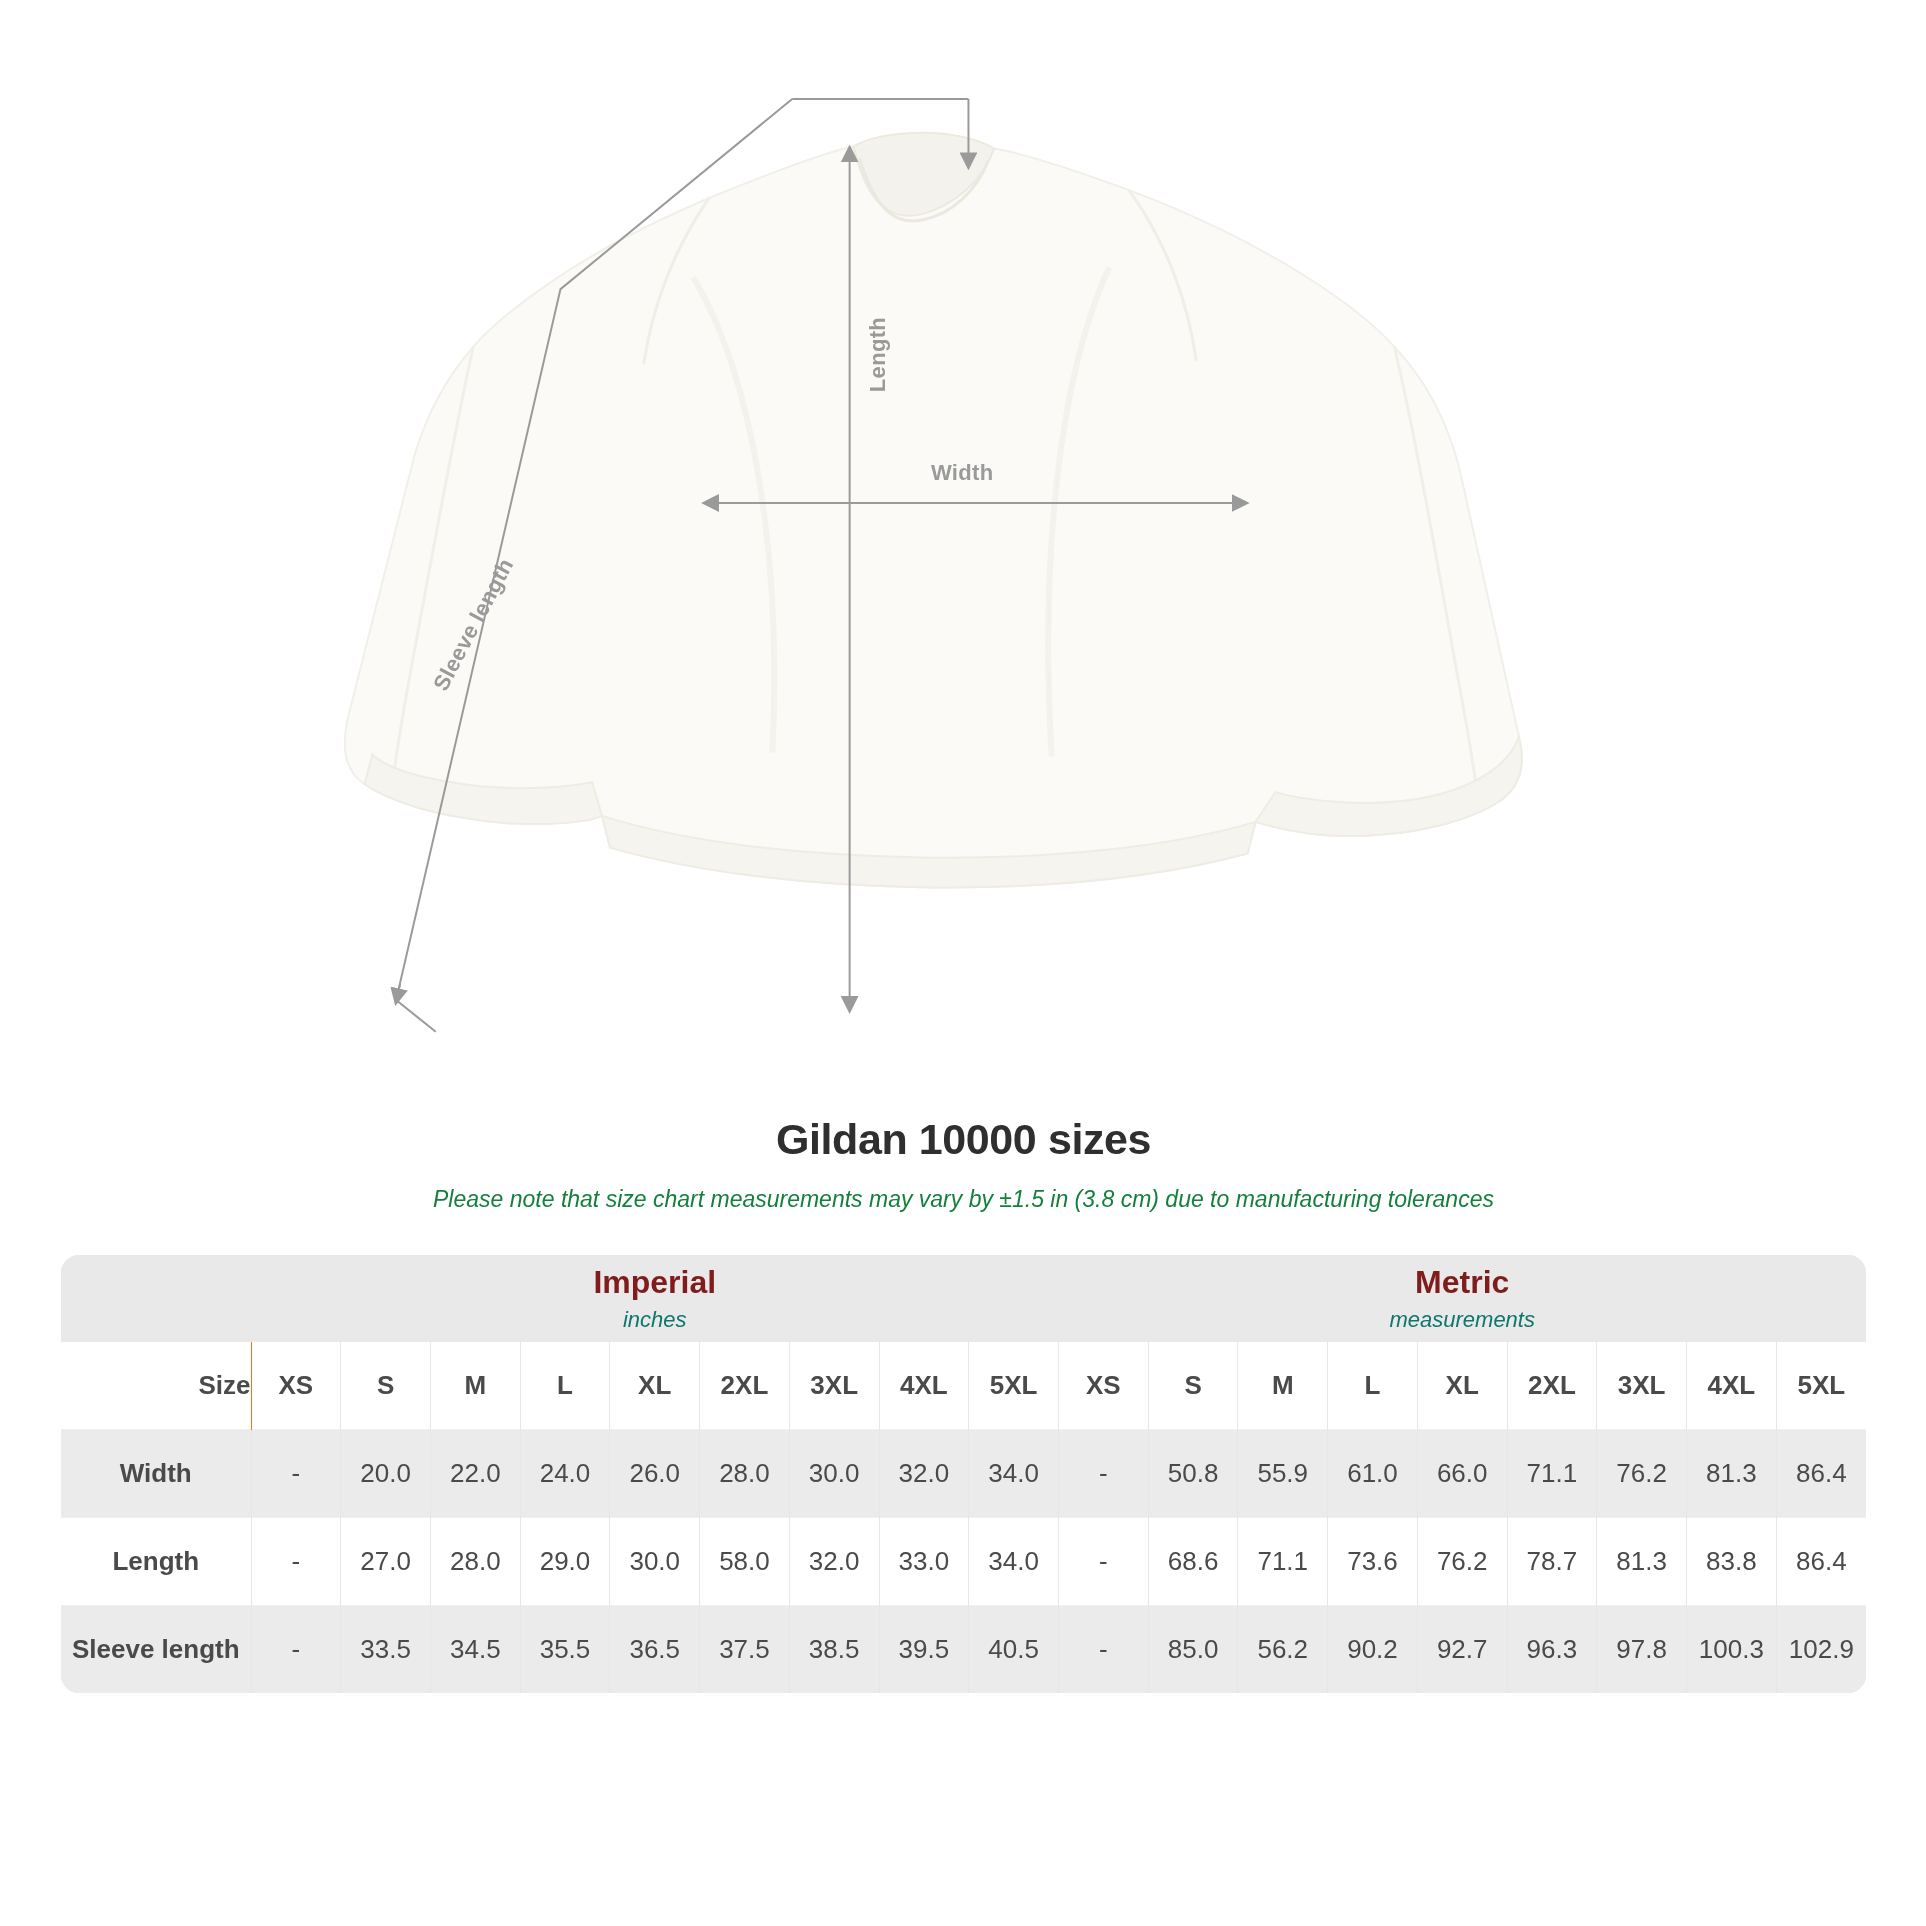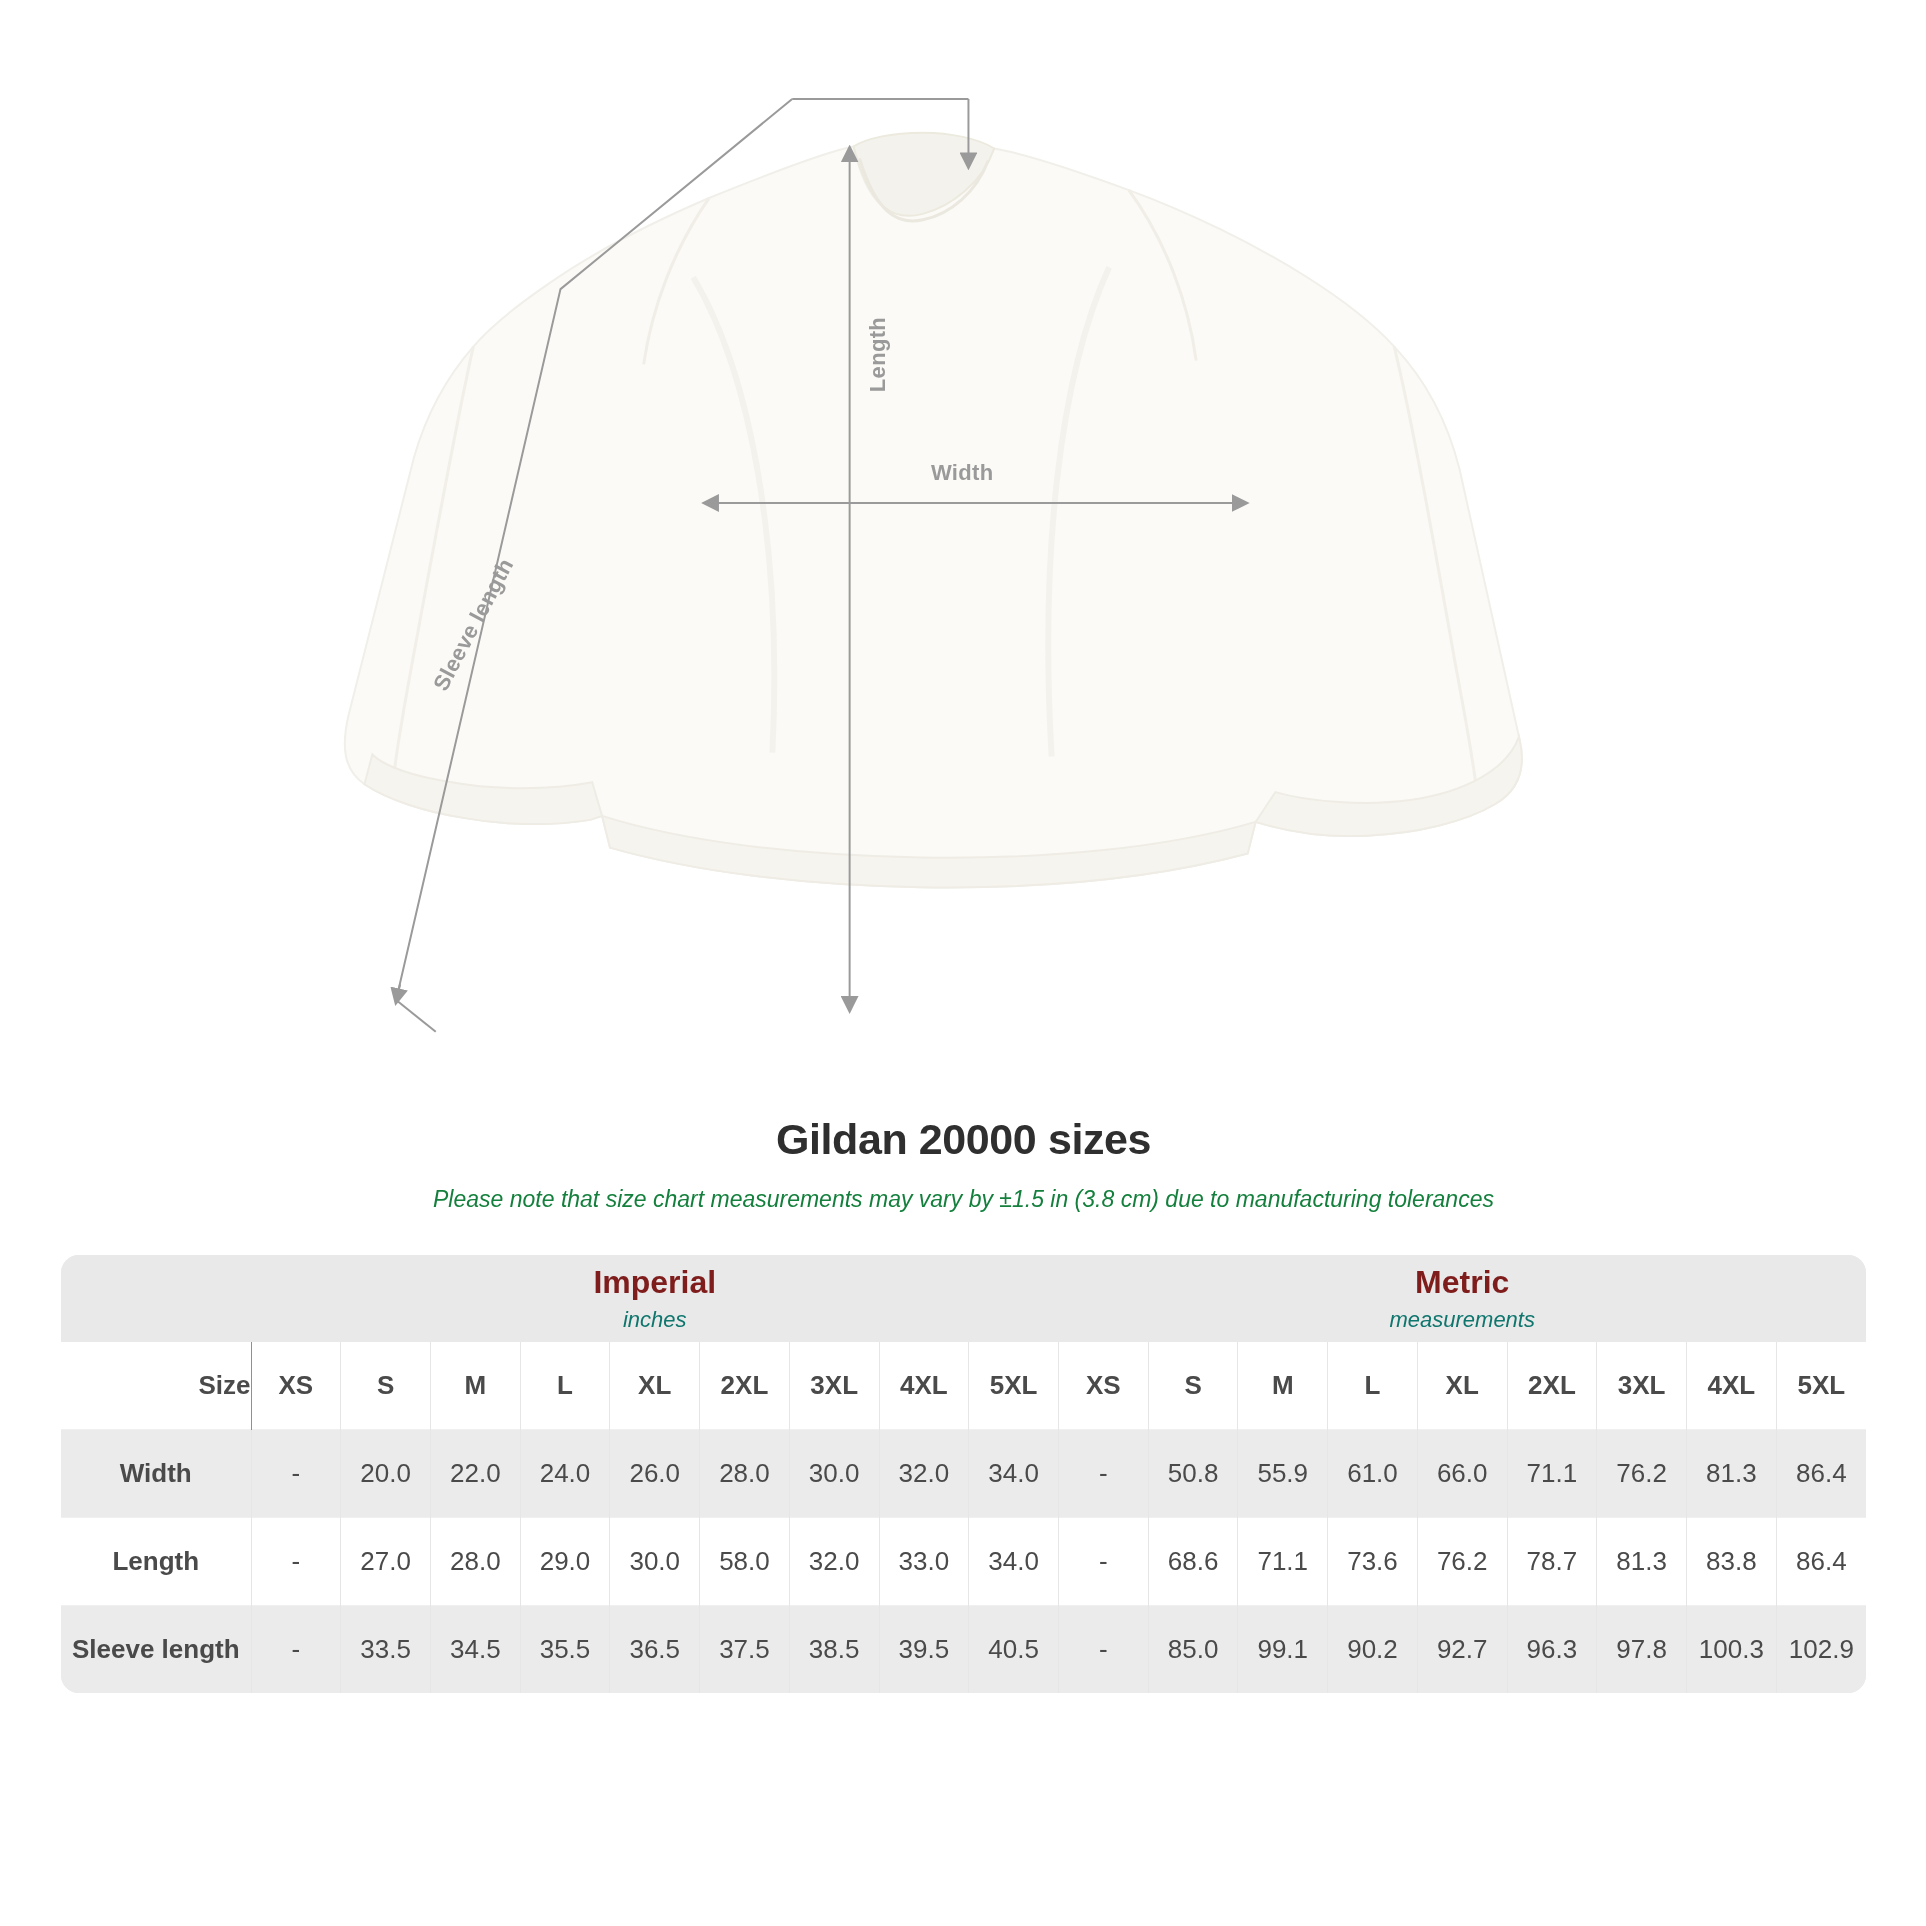--- a/index.html
+++ b/index.html
@@ -213,21 +213,21 @@
     </svg>
 
     <div class="dim-label vertical" style="left:865px; top:317px;">Length</div>
 
     <div class="dim-label" style="left:931px; top:460px;">Width</div>
 
     <div class="dim-label sleeve" style="left:428px; top:683px;">Sleeve length</div>
   </div>
 
   <div class="title-block">
-    <div class="chart-title">Gildan 20000 sizes</div>
+    <div class="chart-title">Gildan 10000 sizes</div>
     <div class="chart-note">Please note that size chart measurements may vary by ±1.5 in (3.8 cm) due to manufacturing tolerances</div>
   </div>
 
   <div class="table-wrap">
     <table class="size-table">
       <colgroup>
         <col class="label-col">
       </colgroup>
       <tbody id="table-body">
           <tr class="unit-head">
@@ -310,21 +310,21 @@
             <td>33.5</td>
             <td>34.5</td>
             <td>35.5</td>
             <td>36.5</td>
             <td>37.5</td>
             <td>38.5</td>
             <td>39.5</td>
             <td>40.5</td>
             <td>-</td>
             <td>85.0</td>
-            <td>99.1</td>
+            <td>56.2</td>
             <td>90.2</td>
             <td>92.7</td>
             <td>96.3</td>
             <td>97.8</td>
             <td class="small-num">100.3</td>
             <td class="small-num">102.9</td>
           </tr>
         </tbody>
     </table>
   </div>

